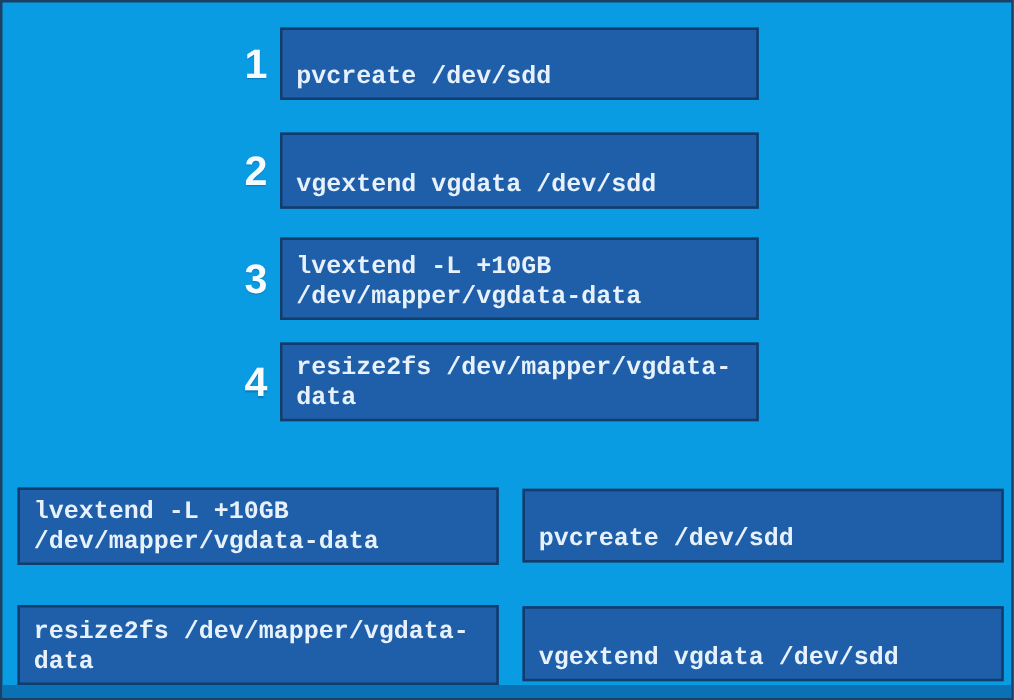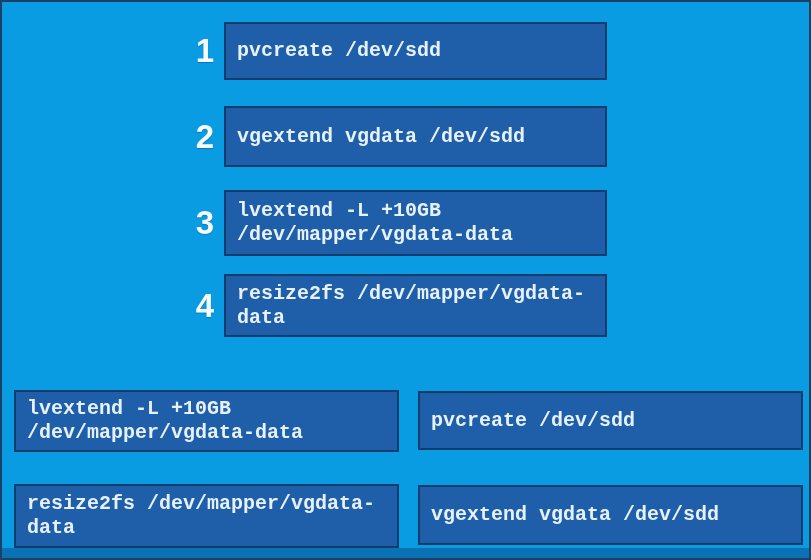--- a/index.html
+++ b/index.html
@@ -27,21 +27,21 @@
     position:absolute;
     left:0;right:0;bottom:0;height:10px;
     background:var(--bottom-band);
   }
   .cmd-box{
     position:absolute;
     background:var(--box-fill);
     border:2px solid var(--box-border);
     display:flex;
     flex-direction:column;
-    justify-content:center;
+    justify-content:flex-end;
     padding:4px 11px;
   }
   .cmd-text{
     font-family:"Liberation Mono","DejaVu Sans Mono",monospace;
     font-weight:bold;
     font-size:20px;
     line-height:24px;
     color:var(--command-text);
     white-space:pre-line;
   }

